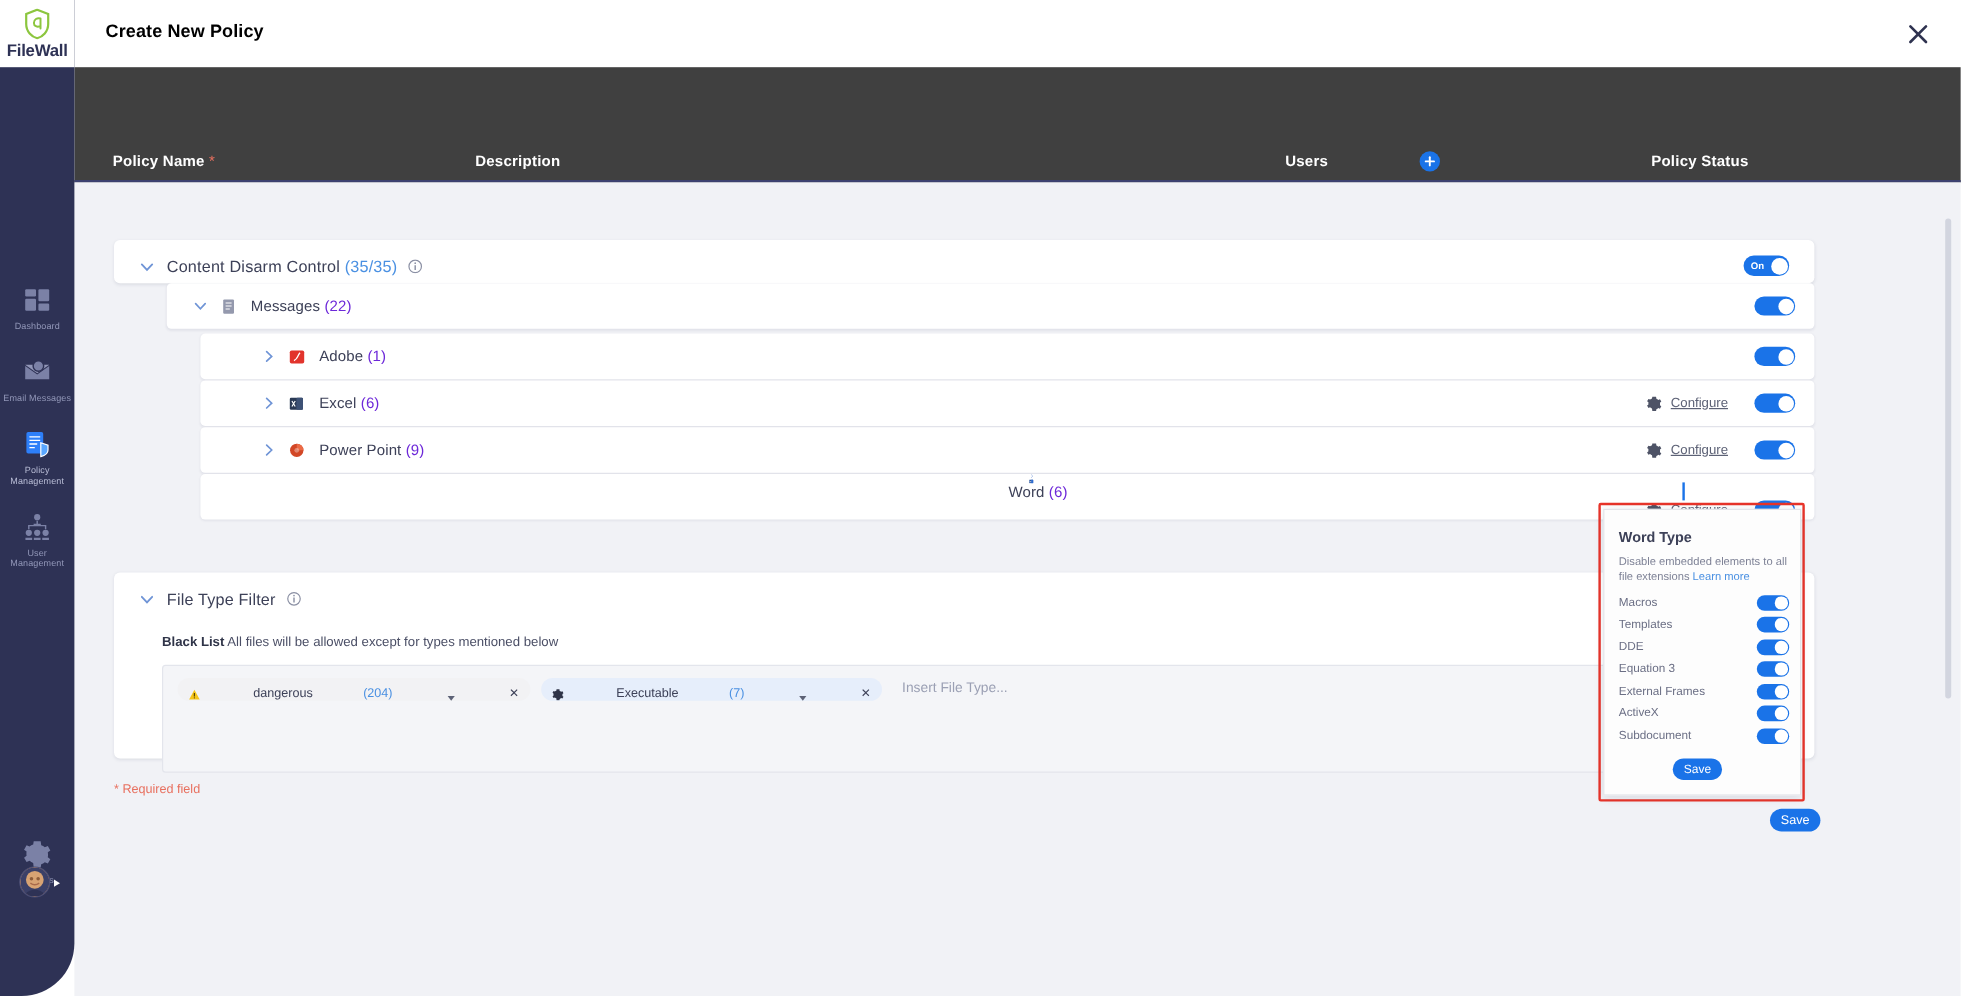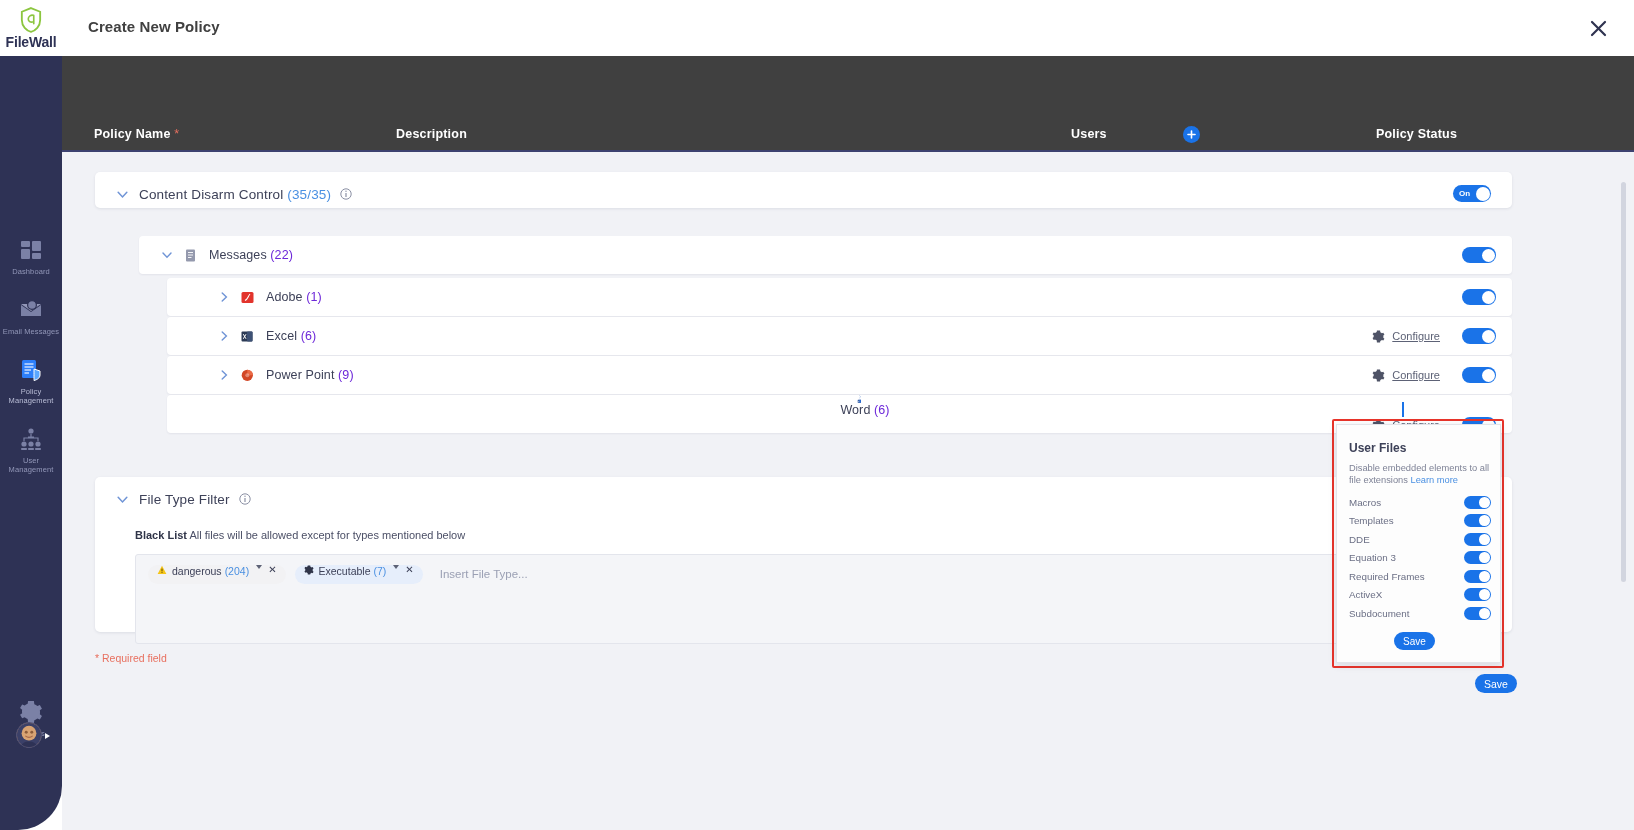--- a/index.html
+++ b/index.html
@@ -59,21 +59,21 @@
     border-bottom: 3.5px solid transparent;
   }
 
   
   .topbar {
     position: absolute; left: 62px; top: 0; width: 1572px; height: 56px;
     background: #ffffff;
   }
   .topbar-title {
     position: absolute; left: 26px; top: 18px;
-    font-size: 15px; font-weight: bold; color: #404040; letter-spacing: .1px;
+    font-size: 15px; font-weight: bold; color: #000000; letter-spacing: .1px;
   }
   .close-btn {
     position: absolute; right: 22px; top: 14px;
     width: 28px; height: 28px; cursor: pointer;
     display: flex; align-items: center; justify-content: center;
   }
 
   
   .policy-band {
     position: absolute; left: 62px; top: 56px; width: 1572px; height: 96px;
@@ -122,21 +122,21 @@
     position: absolute; left: 62px; top: 152px;
     width: 1572px; height: 678px; background: #f1f2f6;
     overflow: hidden;
   }
   .scroll-area { position: relative; width: 100%; height: 100%; }
 
   .panel {
     position: absolute; background: #ffffff;
     border-radius: 5px; box-shadow: 0 1px 3px rgba(40,45,80,.10);
   }
-  .cdc-panel { left: 33px; top: 20px; width: 1417px; height: 36px; text-decoration: underline; }
+  .cdc-panel { left: 33px; top: 48px; width: 1417px; height: 36px; text-decoration: underline; }
   .ftf-panel { left: 33px; top: 325px; width: 1417px; height: 155px; }
 
   .sec-title-row {
     position: absolute; left: 0; top: 0; height: 44px;
     display: flex; align-items: center; padding-left: 21px;
   }
   .chev {
     width: 13px; height: 13px; margin-right: 10px; cursor: pointer;
     display: inline-block;
   }
@@ -207,23 +207,23 @@
     position: absolute; left: 40px; top: 52px;
     font-size: 11px; color: #4b4f66;
   }
   .ftf-sub b { color: #2f3448; }
   .chip-input {
     position: absolute; left: 40px; top: 77px; width: 1335px; height: 90px;
     background: #f4f5f8; border: 1px solid #e3e5ec; border-radius: 3px;
     display: flex; align-items: flex-start; padding: 10px 12px;
   }
   .chip {
-    display: inline-flex; align-items: flex-start; height: 19px;
+    display: inline-flex; align-items: flex-end; height: 19px;
     border-radius: 10px; padding: 0 9px; margin-right: 9px;
-    font-size: 10.5px; color: #3d4158;
+    font-size: 10.5px; color: #3d4158; gap: 39px;
   }
   .chip-danger { background: #f2f2f4; }
   .chip-exec { background: #e6eefb; }
   .chip-ico { width: 10px; height: 10px; margin-right: 5px; }
   .chip-cnt { color: #4a90e2; margin-left: 3px; }
   .chip-caret {
     margin-left: 7px; width: 0; height: 0;
     border-top: 4px solid #5d6276;
     border-left: 3.5px solid transparent;
     border-right: 3.5px solid transparent;
@@ -626,21 +626,21 @@
 
       <div class="scrollbar-track"></div>
       <div class="scrollbar-thumb"></div>
     </div>
   </div>
 
   <div class="popup-outline"></div>
   <div class="text-cursor"></div>
 
   <div class="popup">
-    <div class="popup-title">User Files</div>
+    <div class="popup-title">Word Type</div>
     <div class="popup-desc">
       <span>Disable embedded elements to all file extensions </span><a>Learn more</a>
     </div>
 
     <div class="popup-list">
       <div class="popup-item">
         <span class="popup-item-label">Macros</span>
         <span class="popup-toggle">
             <span class="pknob"></span>
           </span>
@@ -657,21 +657,21 @@
             <span class="pknob"></span>
           </span>
       </div>
       <div class="popup-item">
         <span class="popup-item-label">Equation 3</span>
         <span class="popup-toggle">
             <span class="pknob"></span>
           </span>
       </div>
       <div class="popup-item">
-        <span class="popup-item-label">Required Frames</span>
+        <span class="popup-item-label">External Frames</span>
         <span class="popup-toggle">
             <span class="pknob"></span>
           </span>
       </div>
       <div class="popup-item">
         <span class="popup-item-label">ActiveX</span>
         <span class="popup-toggle">
             <span class="pknob"></span>
           </span>
       </div>

